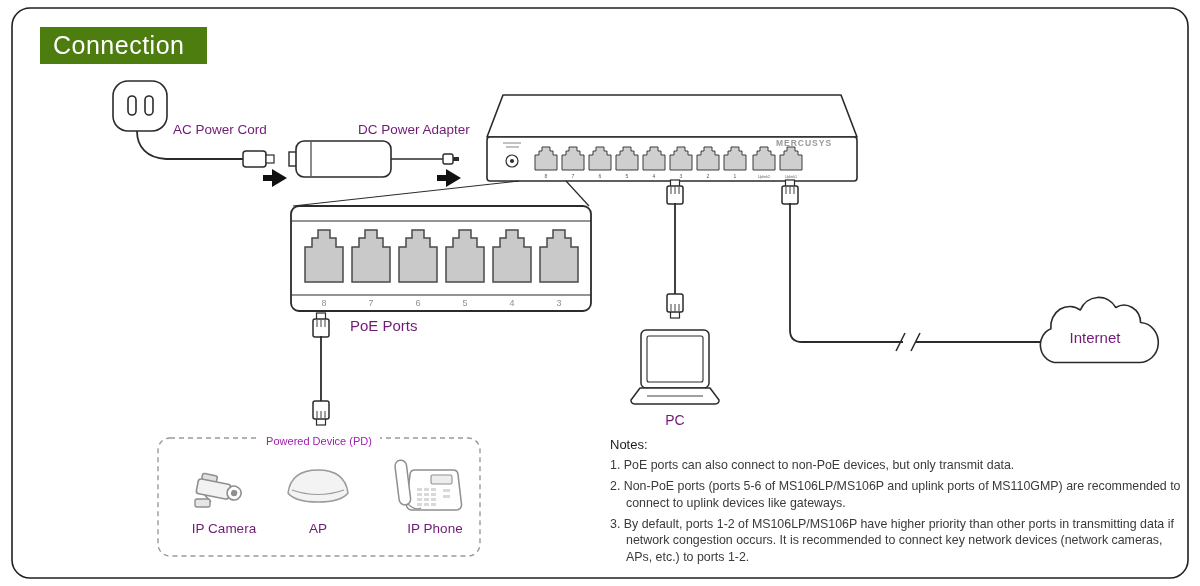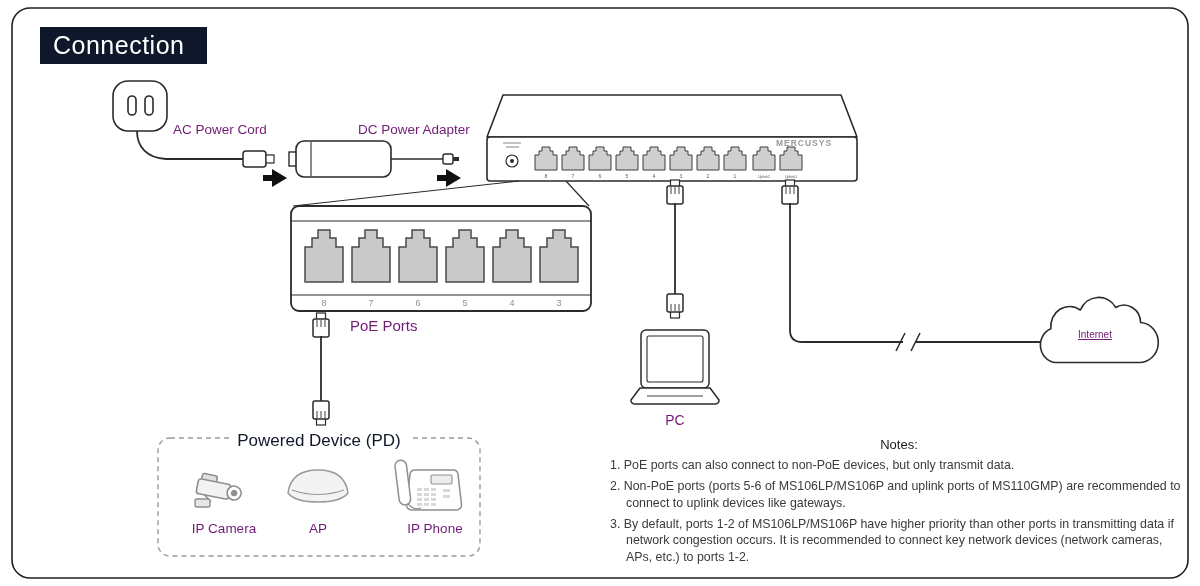--- a/index.html
+++ b/index.html
@@ -4,29 +4,29 @@
 <style>
   html,body { margin:0; padding:0; background:#ffffff; }
   .page {
     position:relative; width:1200px; height:586px; background:#ffffff;
     font-family:"Liberation Sans", sans-serif; overflow:hidden;
   }
   .art { position:absolute; left:0; top:0; }
   svg text { font-family:"Liberation Sans", sans-serif; }
   .title-box {
     position:absolute; left:40px; top:27px; width:167px; height:37px;
-    background:#0f172a; color:#ffffff; font-size:25px; line-height:37px;
+    background:#4d7c0f; color:#ffffff; font-size:25px; line-height:37px;
     padding-left:13px; box-sizing:border-box; letter-spacing:.5px;
   }
   .lbl { position:absolute; color:#701a75; font-size:13.5px; white-space:nowrap; }
   .lbl-c { text-align:center; }
   .pd-label-wrap { position:absolute; left:158px; top:431px; width:322px; text-align:center; }
-  .pd-label-wrap span { background:#ffffff; padding:0 8px; color:#0f172a; font-size:17px; }
+  .pd-label-wrap span { background:#ffffff; padding:0 8px; color:#a21caf; font-size:11px; }
   .notes { position:absolute; left:610px; top:437px; width:578px; }
-  .notes-heading { font-size:13px; color:#1c1c1c; margin:0 0 5px 0;text-align:center; }
+  .notes-heading { font-size:13px; color:#1c1c1c; margin:0 0 5px 0; }
   .note { font-size:12.4px; line-height:1.36; color:#3a3a3a; padding-left:16px; text-indent:-16px; margin:0 0 4px 0; }
 </style>
 </head>
 <body>
 
 <div class="page">
 
   <svg class="art" width="1200" height="586" viewBox="0 0 1200 586">
     <defs>
       <path id="port-sm" d="M0,23 V8 h4 V4 h3 V0 h8 v4 h3 v4 h4 v15 z"></path>
@@ -218,21 +218,21 @@
   <div class="lbl" style="left:350px; top:317px; font-size:15px;">PoE Ports</div>
 
   <div class="pd-label-wrap">
     <span>Powered Device (PD)</span>
   </div>
 
   <div class="lbl lbl-c" style="left:179px; top:521px; width:90px;">IP Camera</div>
   <div class="lbl lbl-c" style="left:288px; top:521px; width:60px;">AP</div>
   <div class="lbl lbl-c" style="left:390px; top:521px; width:90px;">IP Phone</div>
   <div class="lbl lbl-c" style="left:655px; top:412px; width:40px; font-size:14px;">PC</div>
-  <div class="lbl lbl-c" style="left:1057px; top:329px; width:76px; font-size:10px;text-decoration:underline;">Internet</div>
+  <div class="lbl lbl-c" style="left:1057px; top:329px; width:76px; font-size:15px;">Internet</div>
 
   <div class="notes">
     <p class="notes-heading">Notes:</p>
     <p class="note">1. PoE ports can also connect to non-PoE devices, but only transmit data.</p>
     <p class="note">2. Non-PoE ports (ports 5-6 of MS106LP/MS106P and uplink ports of MS110GMP) are recommended to connect to uplink devices like gateways.</p>
     <p class="note">3. By default, ports 1-2 of MS106LP/MS106P have higher priority than other ports in transmitting data if network congestion occurs. It is recommended to connect key network devices (network cameras, APs, etc.) to ports 1-2.</p>
   </div>
 
 </div>
 

